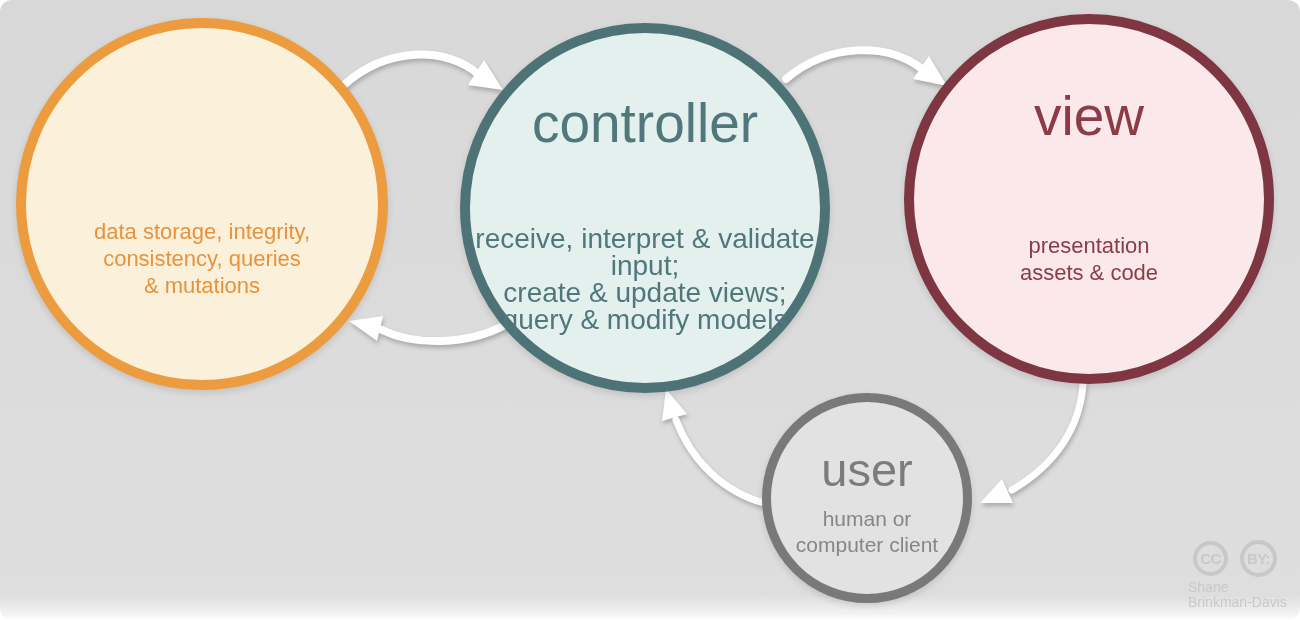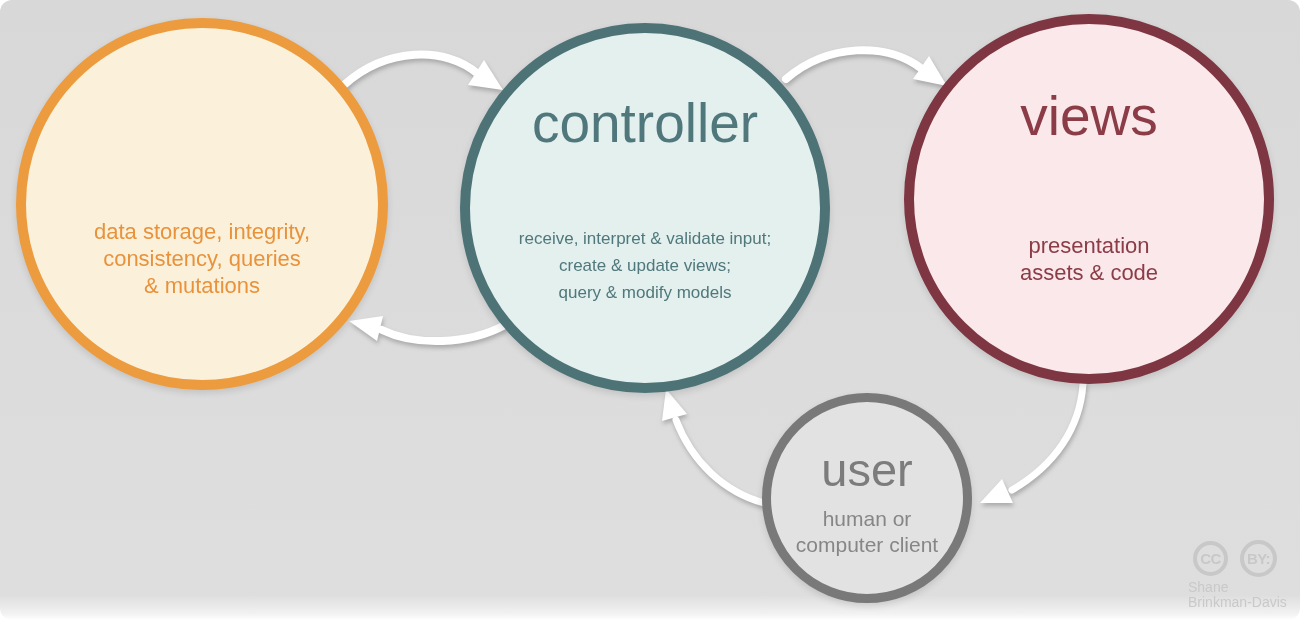--- a/index.html
+++ b/index.html
@@ -19,21 +19,21 @@
   }
   .circle .title{position:absolute;left:0;width:100%;text-align:center;font-weight:400;}
   .circle .desc{position:absolute;left:0;width:100%;text-align:center;white-space:pre-line;}
   
   .model{left:16px;top:18px;width:372px;height:372px;border:10px solid #ec9b3e;background:#fbf1db;}
   .model .title{top:58px;font-size:55px;color:#e8923b;}
   .model .desc{top:190px;font-size:22px;line-height:27px;color:#e8923b;text-align:center;}
   
   .controller{left:460px;top:23px;width:370px;height:370px;border:10px solid #4d7377;background:#e3f0ee;}
   .controller .title{top:58px;font-size:55px;color:#50787c;}
-  .controller .desc{top:192px;font-size:17px;line-height:27px;color:#50787c;}
+  .controller .desc{top:192px;font-size:28px;line-height:27px;color:#50787c;}
   
   .view{left:904px;top:14px;width:370px;height:370px;border:10px solid #7e3642;background:#fae8ea;}
   .view .title{top:60px;font-size:55px;color:#8b3c47;}
   .view .desc{top:208px;font-size:22px;line-height:27px;color:#8b3c47;}
   
   .user{left:762px;top:393px;width:210px;height:210px;border:9px solid #797979;background:#e2e2e2;}
   .user .title{top:40px;font-size:47px;color:#7c7c7c;}
   .user .desc{top:104px;font-size:21px;line-height:26px;color:#868686;}
   
   .attrib{position:absolute;z-index:3;color:#c8c8c8;}
@@ -78,21 +78,21 @@
   </div>
 
   <div class="circle controller">
     <div class="title">controller</div>
     <div class="desc">receive, interpret &amp; validate input;
 create &amp; update views;
 query &amp; modify models</div>
   </div>
 
   <div class="circle view">
-    <div class="title">views</div>
+    <div class="title">view</div>
     <div class="desc">presentation
 assets &amp; code</div>
   </div>
 
   <div class="circle user">
     <div class="title">user</div>
     <div class="desc">human or
 computer client</div>
   </div>
 

